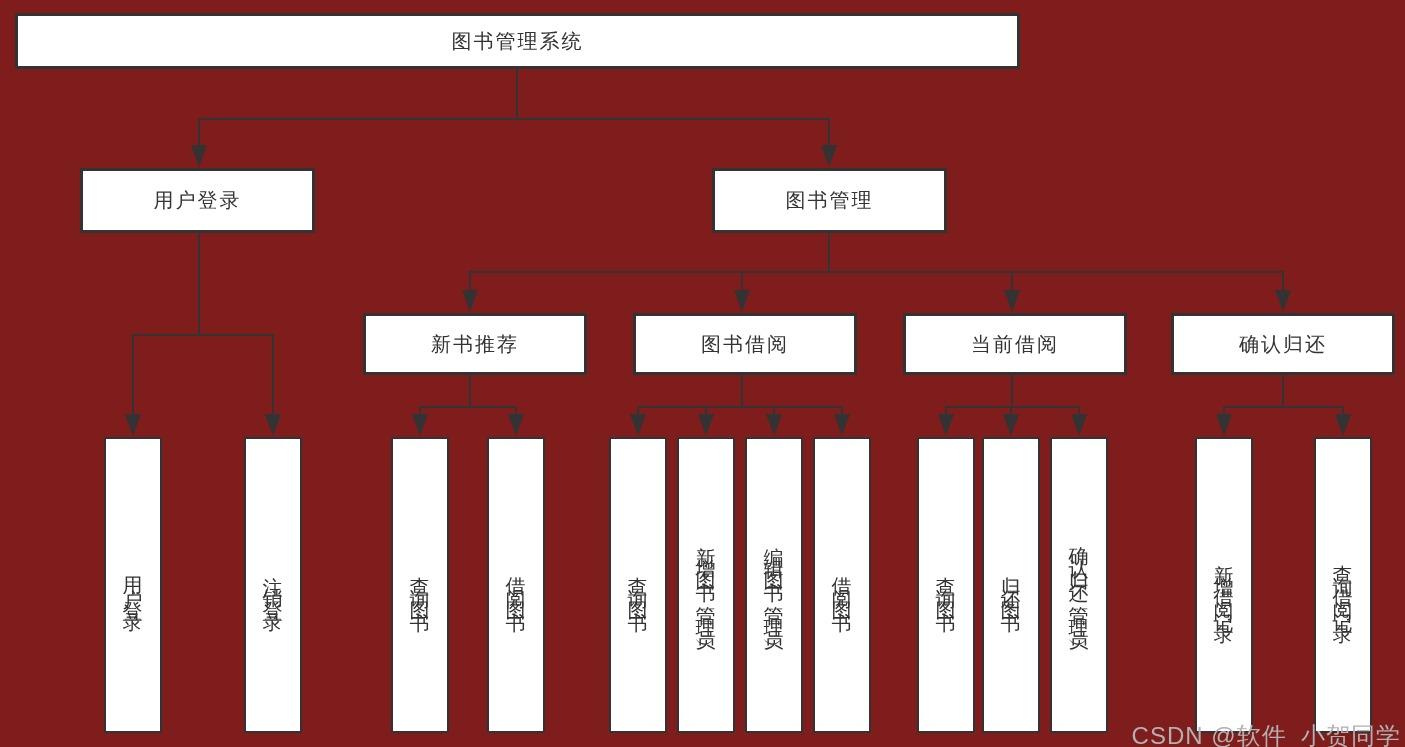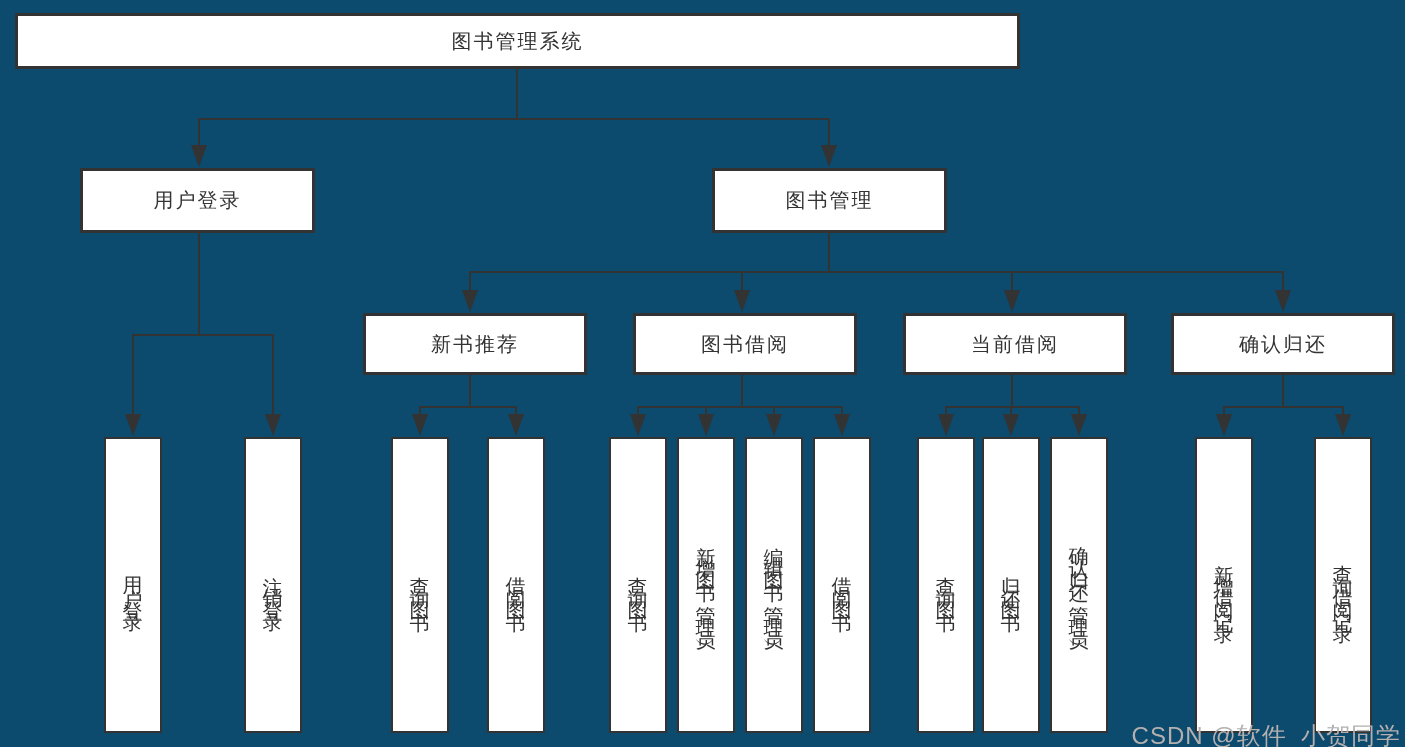--- a/index.html
+++ b/index.html
@@ -1,20 +1,20 @@
 <!DOCTYPE html>
 <html><head>
 <meta charset="utf-8">
 <style>
   html, body { margin: 0; padding: 0; background: #ffffff; }
   .canvas {
     position: relative;
     width: 1405px;
     height: 747px;
-    background: #0c4a6e;
+    background: #7f1d1d;
     font-family: "Liberation Sans", sans-serif;
     overflow: hidden;
   }
   .connectors {
     position: absolute;
     left: 0; top: 0;
     width: 1405px; height: 747px;
   }
   .node {
     position: absolute;

